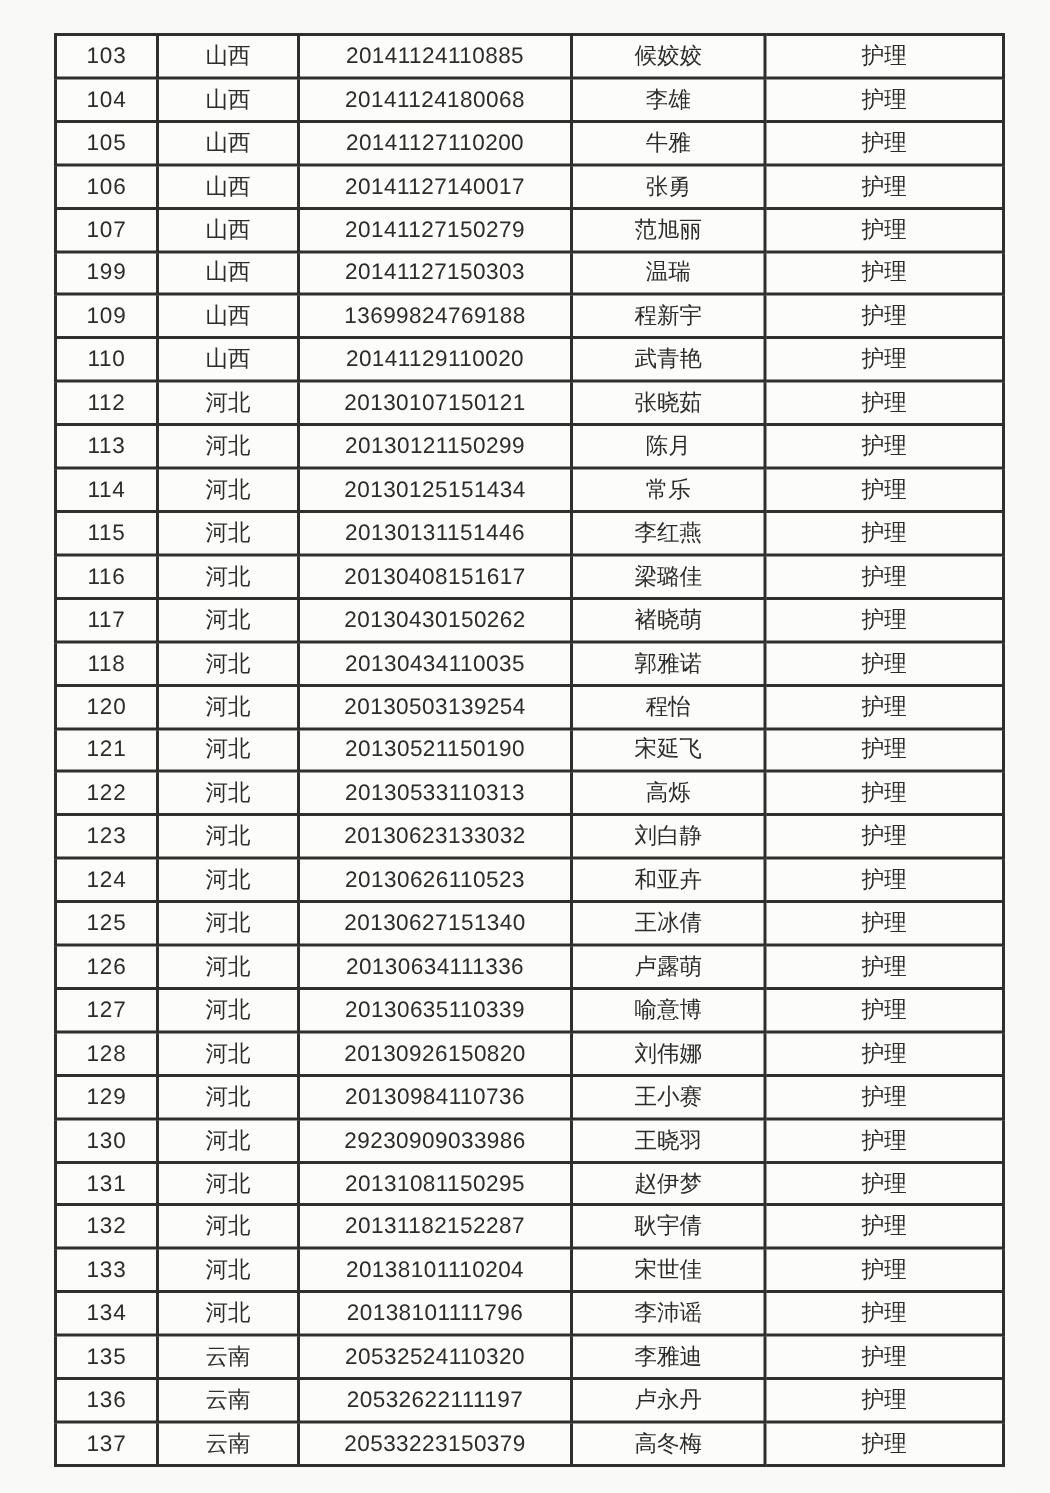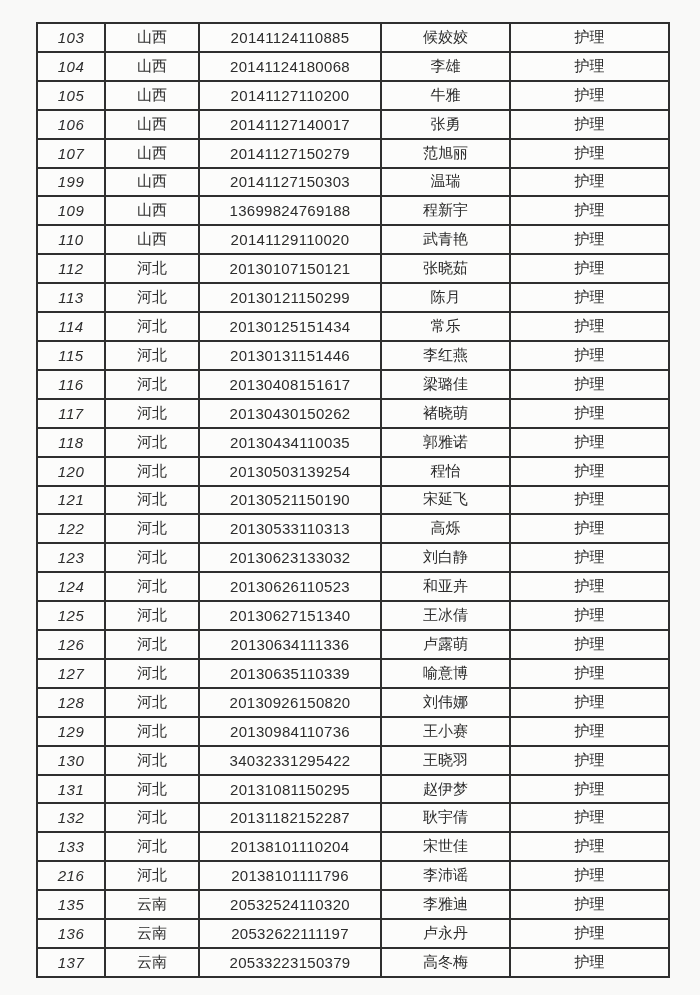--- a/index.html
+++ b/index.html
@@ -30,21 +30,21 @@
   table.roster td {
     border: 2px solid var(--border-color, #2f2f2f);
     text-align: center;
     vertical-align: middle;
     padding: 0;
     font-size: 15px;
     color: var(--text-color, #2c2c2c);
     white-space: nowrap;
     overflow: hidden;
   }
-  td.c-idx   { letter-spacing: 0.5px; font-style: italic; }
+  td.c-idx   { letter-spacing: 0.5px; }
   td.c-id    { letter-spacing: 0.3px; border-radius: 10px; }
   col.w-idx  { width: 68px;  }
   col.w-prov { width: 94px;  }
   col.w-id   { width: 182px; }
   col.w-name { width: 129px; }
   col.w-cat  { width: 159px; }
 </style>
 </head>
 <body style="background: rgb(249, 249, 248);">
 
@@ -256,21 +256,21 @@
     <td class="c-idx">129</td>
     <td class="c-prov">河北</td>
     <td class="c-id">20130984110736</td>
     <td class="c-name">王小赛</td>
     <td class="c-cat">护理</td>
   </tr>
 
   <tr>
     <td class="c-idx">130</td>
     <td class="c-prov">河北</td>
-    <td class="c-id">34032331295422</td>
+    <td class="c-id">29230909033986</td>
     <td class="c-name">王晓羽</td>
     <td class="c-cat">护理</td>
   </tr>
 
   <tr>
     <td class="c-idx">131</td>
     <td class="c-prov">河北</td>
     <td class="c-id">20131081150295</td>
     <td class="c-name">赵伊梦</td>
     <td class="c-cat">护理</td>
@@ -286,21 +286,21 @@
 
   <tr>
     <td class="c-idx">133</td>
     <td class="c-prov">河北</td>
     <td class="c-id">20138101110204</td>
     <td class="c-name">宋世佳</td>
     <td class="c-cat">护理</td>
   </tr>
 
   <tr>
-    <td class="c-idx">216</td>
+    <td class="c-idx">134</td>
     <td class="c-prov">河北</td>
     <td class="c-id">20138101111796</td>
     <td class="c-name">李沛谣</td>
     <td class="c-cat">护理</td>
   </tr>
 
   <tr>
     <td class="c-idx">135</td>
     <td class="c-prov">云南</td>
     <td class="c-id">20532524110320</td>

